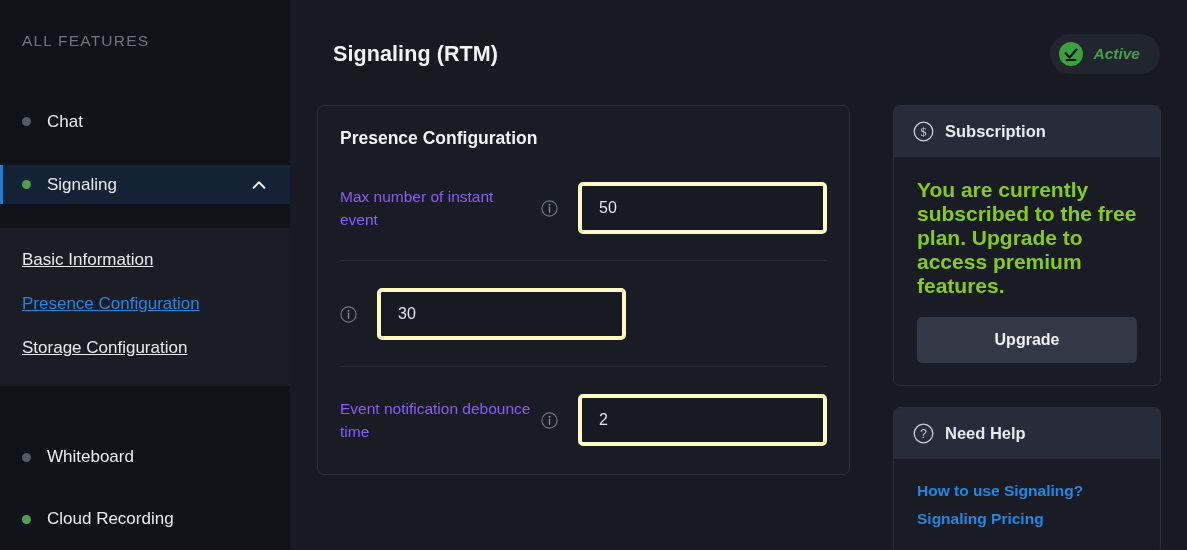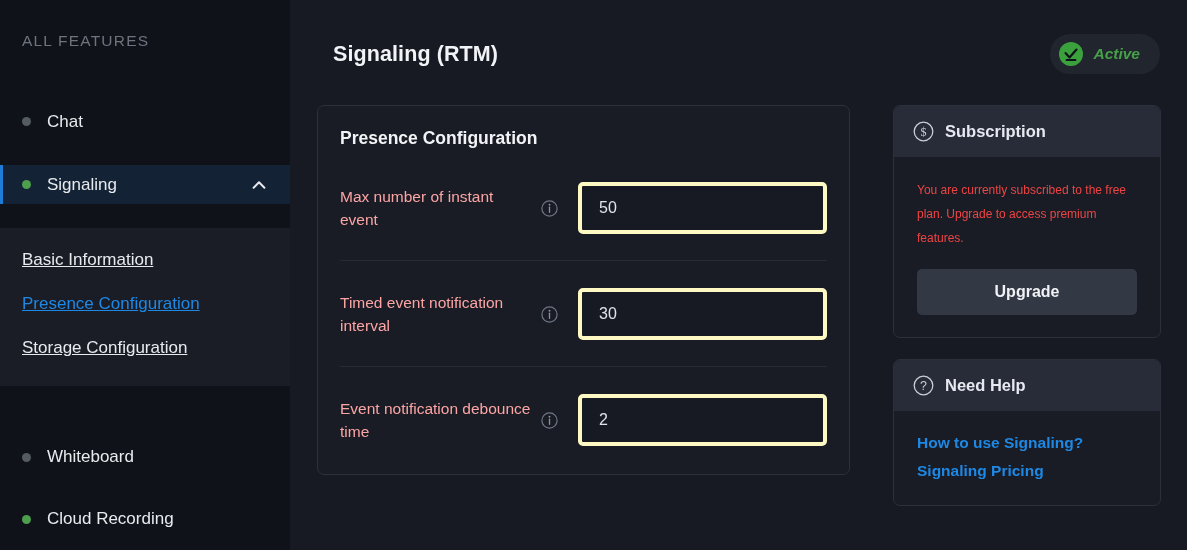--- a/index.html
+++ b/index.html
@@ -107,21 +107,21 @@
     padding: 0 0 6px 0;
   }
   .form-row {
     display: flex; align-items: center;
     padding: 27px 0 26px 0;
     border-bottom: 1px solid #262b35;
   }
   .form-row:last-child { border-bottom: none; padding-bottom: 10px; }
   .field-label {
     flex: 1 1 auto;
-    color: #fca5a5;
+    color: #8b5cf6;
     font-size: 15.5px;
     line-height: 23px;
     padding-right: 8px;
     max-width: 212px;
   }
   .info-icon { width: 17px; height: 17px; flex: 0 0 17px; margin-right: 20px; display:block; }
   .text-input {
     flex: 0 0 245px;
     height: 52px;
     background: #171a22;
@@ -144,21 +144,21 @@
   }
   .panel-header {
     background: #282c38;
     display: flex; align-items: center; gap: 11px;
     padding: 15px 19px;
   }
   .panel-header .p-icon { width: 21px; height: 21px; flex: 0 0 21px; display:block; }
   .panel-title { color: #e6e9ef; font-size: 16.5px; font-weight: bold; }
   .panel-body { padding: 21px 23px 22px 23px; }
   .panel-text {
-    color: #ef4444; font-size: 12px; line-height: 24px;
+    color: #84cc16; font-size: 21px; line-height: 24px; font-weight: bold;
   }
   .upgrade-btn {
     display: block; width: 100%;
     margin-top: 19px;
     background: #333845;
     border: none;
     border-radius: 5px;
     color: #f0f2f6;
     font-size: 16px; font-weight: bold;
     font-family: "Liberation Sans", sans-serif;
@@ -242,21 +242,20 @@
             <svg viewBox="0 0 17 17" width="17" height="17">
               <circle cx="8.5" cy="8.5" r="7.6" fill="none" stroke="#6f7784" stroke-width="1.2"></circle>
               <circle cx="8.5" cy="4.8" r="0.95" fill="#8b929d"></circle>
               <line x1="8.5" y1="7.2" x2="8.5" y2="12.3" stroke="#8b929d" stroke-width="1.3" stroke-linecap="round"></line>
             </svg>
           </span>
           <input class="text-input" type="text" value="50" style="">
         </div>
 
         <div class="form-row">
-          <div class="field-label">Timed event notification interval</div>
           <span class="info-icon">
             <svg viewBox="0 0 17 17" width="17" height="17">
               <circle cx="8.5" cy="8.5" r="7.6" fill="none" stroke="#6f7784" stroke-width="1.2"></circle>
               <circle cx="8.5" cy="4.8" r="0.95" fill="#8b929d"></circle>
               <line x1="8.5" y1="7.2" x2="8.5" y2="12.3" stroke="#8b929d" stroke-width="1.3" stroke-linecap="round"></line>
             </svg>
           </span>
           <input class="text-input" type="text" value="30" style="">
         </div>
 

